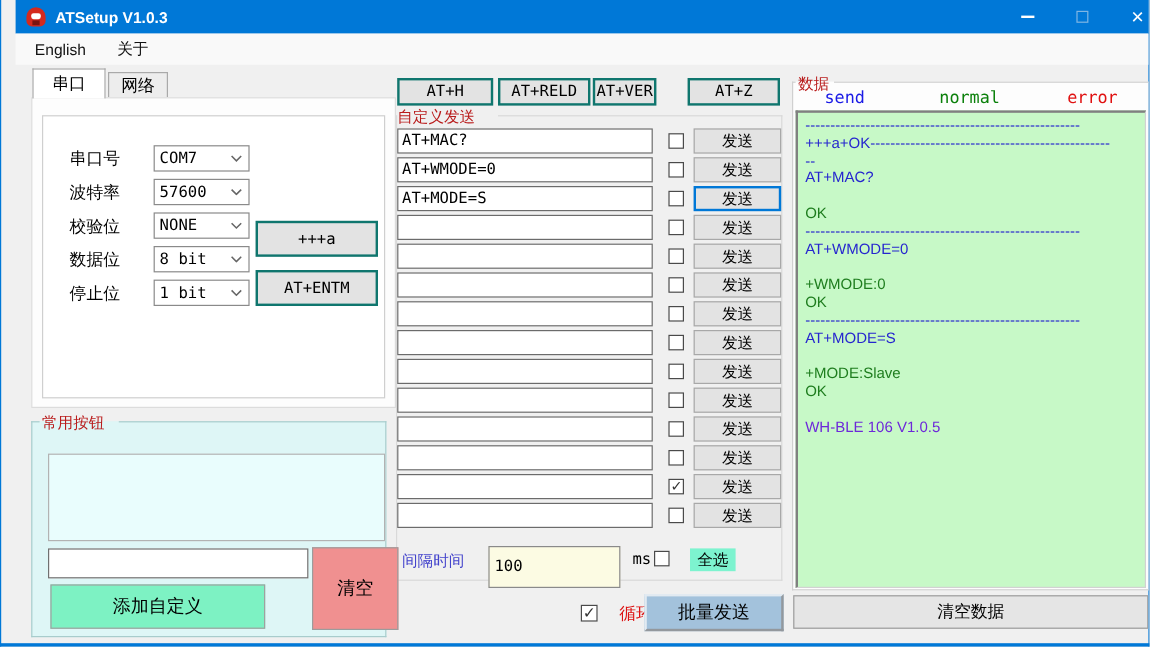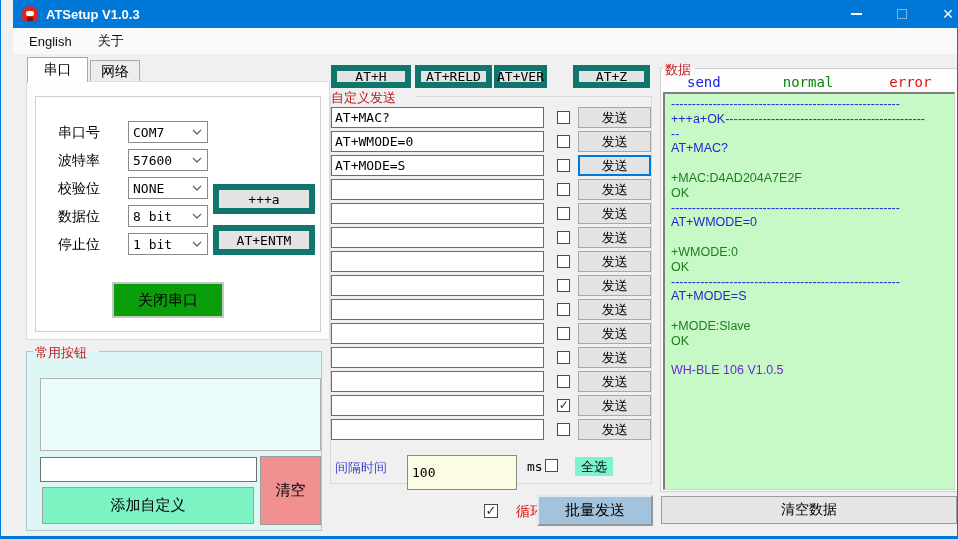--- a/index.html
+++ b/index.html
@@ -28,32 +28,32 @@
   
   .tab{border:1px solid #a9a9a9;border-bottom:none;display:flex;align-items:center;justify-content:center;font-size:14px;}
   .tab-active{left:14px;top:57px;width:61px;height:25px;background:#fff;z-index:3;}
   .tab-inactive{left:77px;top:60px;width:50px;height:22px;background:#ededed;z-index:1;}
   .tabpage{left:13px;top:81px;width:304px;height:259px;background:#fdfdfd;border:1px solid #dcdcdc;z-index:2;}
   .groupbox-plain{left:22px;top:96px;width:286px;height:236px;border:1px solid #cfcfcf;background:#fff;z-index:2;}
   .fld-label{font-size:14px;color:#000;height:22px;line-height:22px;z-index:4;}
   .combo{height:22px;width:80px;background:#fff;border:1px solid #8a8a8a;display:flex;align-items:center;z-index:4;}
   .combo .val{font-size:13px;padding-left:4px;}
   .combo svg{margin-left:auto;margin-right:5px;}
-  .btn{background:#e3e3e3;border:6px solid #0f766e;display:flex;align-items:center;justify-content:center;color:#000;}
+  .btn{background:#e3e3e3;border:2px solid #0f766e;display:flex;align-items:center;justify-content:center;color:#000;}
   .sidebtn{width:102px;height:30px;font-size:13px;z-index:4;}
   .green-btn{left:99px;top:282px;width:112px;height:36px;border:2px solid #c6c6c6;display:flex;align-items:center;justify-content:center;font-size:15px;color:#000;z-index:4;}
 
   
   .cyan-group{left:13px;top:351px;width:296px;height:180px;background:#def6f6;border:1px solid #a8cccc;border-top:none;}
   .gline{height:1px;background:#a8cccc;}
   .caption{font-size:13px;color:#b91c1c;background:transparent;z-index:5;}
   .list-area{left:27px;top:378px;width:281px;height:73px;background:#e9fdfd;border:1px solid #b2b2b2;z-index:4;}
   .cust-input{left:27px;top:457px;width:217px;height:25px;background:#fff;border:1px solid #707070;font-size:13px;padding:0 3px;z-index:4;}
-  .add-btn{left:29px;top:487px;width:212px;height:37px;border:1px solid #a0a0a0;font-size:15px;z-index:4;}
-  .clear-btn{left:247px;top:456px;width:61px;height:69px;border:1px solid #9c9c9c;font-size:15px;z-index:4;}
+  .add-btn{left:29px;top:487px;width:179px;height:37px;border:1px solid #a0a0a0;font-size:15px;z-index:4;}
+  .clear-btn{left:247px;top:456px;width:72px;height:69px;border:1px solid #9c9c9c;font-size:15px;z-index:4;}
 
   
   .qbtn{top:65px;height:23px;font-size:13px;z-index:2;}
   .cs-border{left:317px;top:96px;width:322px;height:388px;border:1px solid #d9d9d9;border-top:none;}
   .tline{height:1px;background:#d9d9d9;}
   .csrows{left:318px;top:107px;width:320px;z-index:3;}
   .csrow{display:flex;align-items:center;height:21px;margin-bottom:3px;}
   .row-input{width:214px;height:21px;border:1px solid #6b6b6b;background:#fff;font-family:"DejaVu Sans Mono",monospace;font-size:13px;padding:0 3px;}
   .cb{width:13px;height:13px;background:#fff;border:1px solid #4a4a4a;margin-left:13px;flex:none;
       font-size:12px;line-height:11px;text-align:center;color:#333;}
@@ -143,21 +143,20 @@
   <div class="abs fld-label" style="left:45px;top:233px;">停止位</div>
   <div class="abs combo" style="left:115px;top:233px;">
     <span class="val mono">1 bit</span>
     <svg width="10" height="6">
         <polyline points="1,1 5,5 9,1" fill="none" stroke="#666" stroke-width="1.3"></polyline>
       </svg>
   </div>
 
   <button class="abs btn sidebtn mono" style="left:200px;top:184px;">+++a</button>
   <button class="abs btn sidebtn mono" style="left:200px;top:225px;">AT+ENTM</button>
-  <button class="abs green-btn" style="background: rgb(10, 158, 10);">关闭串口</button>
 
   <div class="abs cyan-group" style="background: rgb(222, 246, 246);"></div>
   <div class="abs gline" style="left:13px;top:351px;width:7px;"></div>
   <div class="abs gline" style="left:86px;top:351px;width:223px;"></div>
   <div class="abs caption" style="left:22px;top:344px;">常用按钮</div>
   <div class="abs list-area"></div>
   <input class="abs cust-input" value="" style="">
   <button class="abs btn add-btn" style="background: rgb(125, 242, 195);">添加自定义</button>
   <button class="abs btn clear-btn" style="background: rgb(240, 144, 144);">清空</button>
 
@@ -260,21 +259,20 @@
     <span class="legend-item" style="margin-left: 26px; color: rgb(26, 26, 230);">send</span>
     <span class="legend-item" style="margin-left: 62px; color: rgb(11, 128, 11);">normal</span>
     <span class="legend-item" style="margin-left: 56px; color: rgb(224, 16, 16);">error</span>
   </div>
   <div class="abs log" style="background: rgb(199, 249, 199);">
       <div class="logline" style="color: rgb(38, 38, 207);">-------------------------------------------------------</div>
       <div class="logline" style="color: rgb(38, 38, 207);">+++a+OK------------------------------------------------</div>
       <div class="logline" style="color: rgb(38, 38, 207);">--</div>
       <div class="logline" style="color: rgb(38, 38, 207);">AT+MAC?</div>
       <div class="logline">&nbsp;</div>
-      <div class="logline" style="color: rgb(30, 125, 30);">+MAC:D4AD204A7E2F</div>
       <div class="logline" style="color: rgb(30, 125, 30);">OK</div>
       <div class="logline" style="color: rgb(38, 38, 207);">-------------------------------------------------------</div>
       <div class="logline" style="color: rgb(38, 38, 207);">AT+WMODE=0</div>
       <div class="logline">&nbsp;</div>
       <div class="logline" style="color: rgb(30, 125, 30);">+WMODE:0</div>
       <div class="logline" style="color: rgb(30, 125, 30);">OK</div>
       <div class="logline" style="color: rgb(38, 38, 207);">-------------------------------------------------------</div>
       <div class="logline" style="color: rgb(38, 38, 207);">AT+MODE=S</div>
       <div class="logline">&nbsp;</div>
       <div class="logline" style="color: rgb(30, 125, 30);">+MODE:Slave</div>

